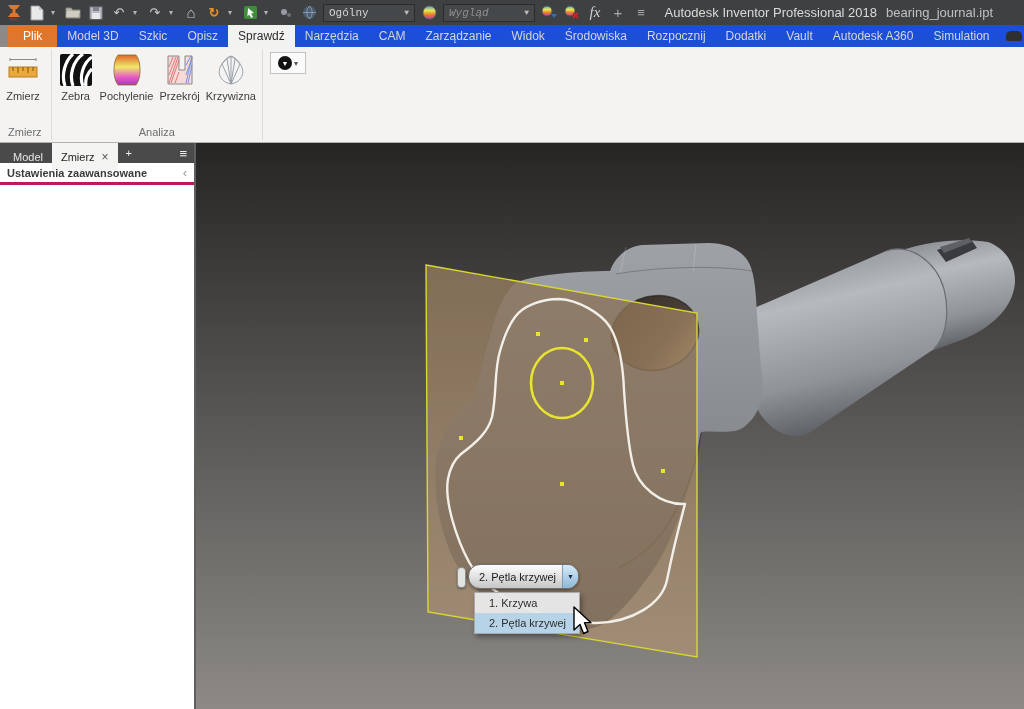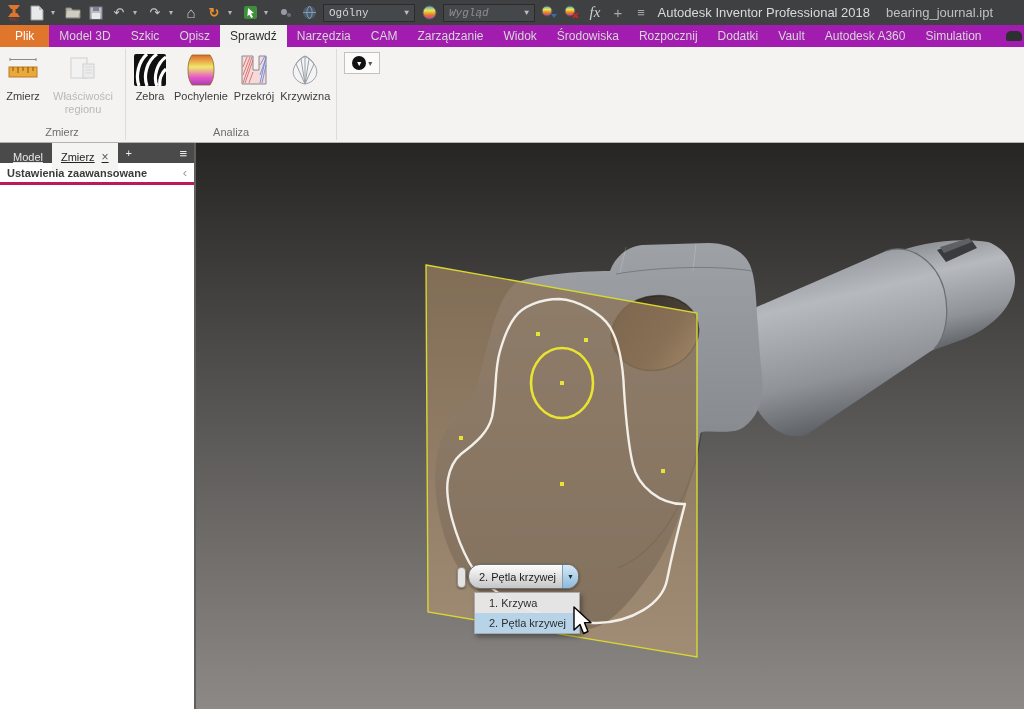--- a/index.html
+++ b/index.html
@@ -11,25 +11,25 @@
   .titlebar { height:25px; background:#3e4042; display:flex; align-items:center; padding:0 5px; gap:5px; flex:none; }
   .qicon { min-width:18px; height:20px; display:flex; align-items:center; justify-content:center;
            color:#c9c9c9; font-size:13px; line-height:1; cursor:default; }
   .qicon svg { display:block; }
   .tiny-arrow { color:#b5b5b5; font-size:8px; min-width:8px; }
   .qcombo { height:18px; background:#45484b; border:1px solid #2a2b2c; color:#d4d4d4; font-size:11px;
             display:flex; align-items:center; padding:0 5px; width:92px; justify-content:space-between;font-family:Liberation Mono, monospace; }
   .qcombo .ph { color:#8f8f8f; font-style:italic; }
   .qcombo .arr { font-size:8px; color:#bdbdbd; }
   .fx { font-family:"Liberation Serif", serif; font-style:italic; font-size:15px; color:#cfcfcf; }
-  .title-text { margin-left:auto; margin-right:26px; font-size:13px; color:#dadada; display:flex; gap:16px; white-space:nowrap; }
+  .title-text { margin-left:auto; margin-right:26px; font-size:13px; color:#dadada; display:flex; gap:9px; white-space:nowrap; }
   .title-text .doc { color:#c0c0c0; }
 
   
-  .tabrow { height:22px; background:#a21caf; display:flex; align-items:stretch; font-size:12px; color:#d6d6d6; flex:none; position:relative; }
+  .tabrow { height:22px; background:#1d4ed8; display:flex; align-items:stretch; font-size:12px; color:#d6d6d6; flex:none; position:relative;margin-left:8px; }
   .rtab { padding:0 10px; display:flex; align-items:center; white-space:nowrap; cursor:default; }
   .rtab.accent { background:#e0762c; color:#fff; padding:0 15px; }
   .rtab.active { background:#f2f2f1; color:#2d2d2d; }
   .tab-cloud { position:absolute; right:2px; top:6px; width:16px; height:10px; background:#2e2f30; border-radius:5px 5px 2px 2px; }
 
   
   .ribbon { height:96px; background:#f4f3f2; border-bottom:1px solid #b2b2b2; display:flex; flex:none; }
   .rgroup { display:flex; flex-direction:column; padding:1px 2px 0; }
   .rtools { flex:1; display:flex; align-items:flex-start; }
   .rtool { display:flex; flex-direction:column; align-items:center; padding:4px 3px 0; gap:2px;
@@ -42,21 +42,21 @@
   .vis-drop { margin:5px 6px; height:22px; width:36px; border:1px solid #c2c2c2; background:#fbfbfb;
               display:flex; align-items:center; justify-content:center; gap:2px; }
   .vis-drop .ball { width:14px; height:14px; border-radius:50%; background:#111; color:#fff; font-size:7px;
                     display:flex; align-items:center; justify-content:center; }
   .vis-drop .arr { font-size:8px; color:#555; }
 
   
   .main { flex:1; display:flex; min-height:0; }
   .left-panel { width:196px; background:#ffffff; border-right:2px solid #5f5f5f; display:flex; flex-direction:column; flex:none; }
   .lp-tabs { height:20px; background:#4a4a4a; display:flex; align-items:stretch; font-size:11px; color:#e6e6e6; padding-left:4px; }
-  .lp-tab { padding:14px 9px; display:flex; align-items:center; gap:7px; cursor:default;text-decoration:underline; }
+  .lp-tab { padding:14px 9px; display:flex; align-items:center; gap:7px; cursor:default; }
   .lp-tab.active { background:#f4f4f3; color:#222; }
   .lp-close { color:#555; font-size:12px; }
   .lp-add { padding:0 8px; display:flex; align-items:center; color:#eee; }
   .lp-menu { margin-left:auto; padding:0 7px; display:flex; align-items:center; color:#eee; font-size:13px; }
   .lp-header { height:22px; border-bottom:3px solid #be185d; display:flex; align-items:center; justify-content:space-between;
                padding:0 7px; font-weight:bold; font-size:11px; color:#3a3a3a; }
   .lp-header .chev { color:#9a9a9a; font-weight:normal; font-size:13px; }
   .lp-body { flex:1; background:#fff; }
 
   .viewport { flex:1; position:relative; overflow:hidden; }
@@ -202,30 +202,20 @@
       <div class="rtools">
         <div class="rtool">
           <span class="ricon">
             <svg width="32" height="30" viewBox="0 0 32 30">
                 <path d="M3 6 v-3 M29 6 v-3 M3 4.5 h26" stroke="#8a8a8a" fill="none"></path>
                 <rect x="2" y="12" width="28" height="10" fill="#eba93c" stroke="#b57d20"></rect>
                 <path d="M6 12 v4 M11 12 v6 M16 12 v4 M21 12 v6 M26 12 v4" stroke="#7a5510"></path>
               </svg>
           </span>
           <span class="rlabel">Zmierz</span>
-        </div>
-        <div class="rtool disabled">
-          <span class="ricon">
-            <svg width="32" height="32" viewBox="0 0 32 32">
-                <rect x="4" y="4" width="16" height="20" fill="#f2f2f2" stroke="#cfcfcf"></rect>
-                <rect x="16" y="10" width="11" height="14" fill="#ececec" stroke="#cfcfcf"></rect>
-                <path d="M18 13 h7 M18 16 h7 M18 19 h7" stroke="#d8d8d8"></path>
-              </svg>
-          </span>
-          <span class="rlabel">Właściwości regionu</span>
         </div>
       </div>
       <div class="rgroup-label">Zmierz</div>
     </div>
 
     <div class="rsep"></div>
 
     <div class="rgroup">
       <div class="rtools">
         <div class="rtool">

